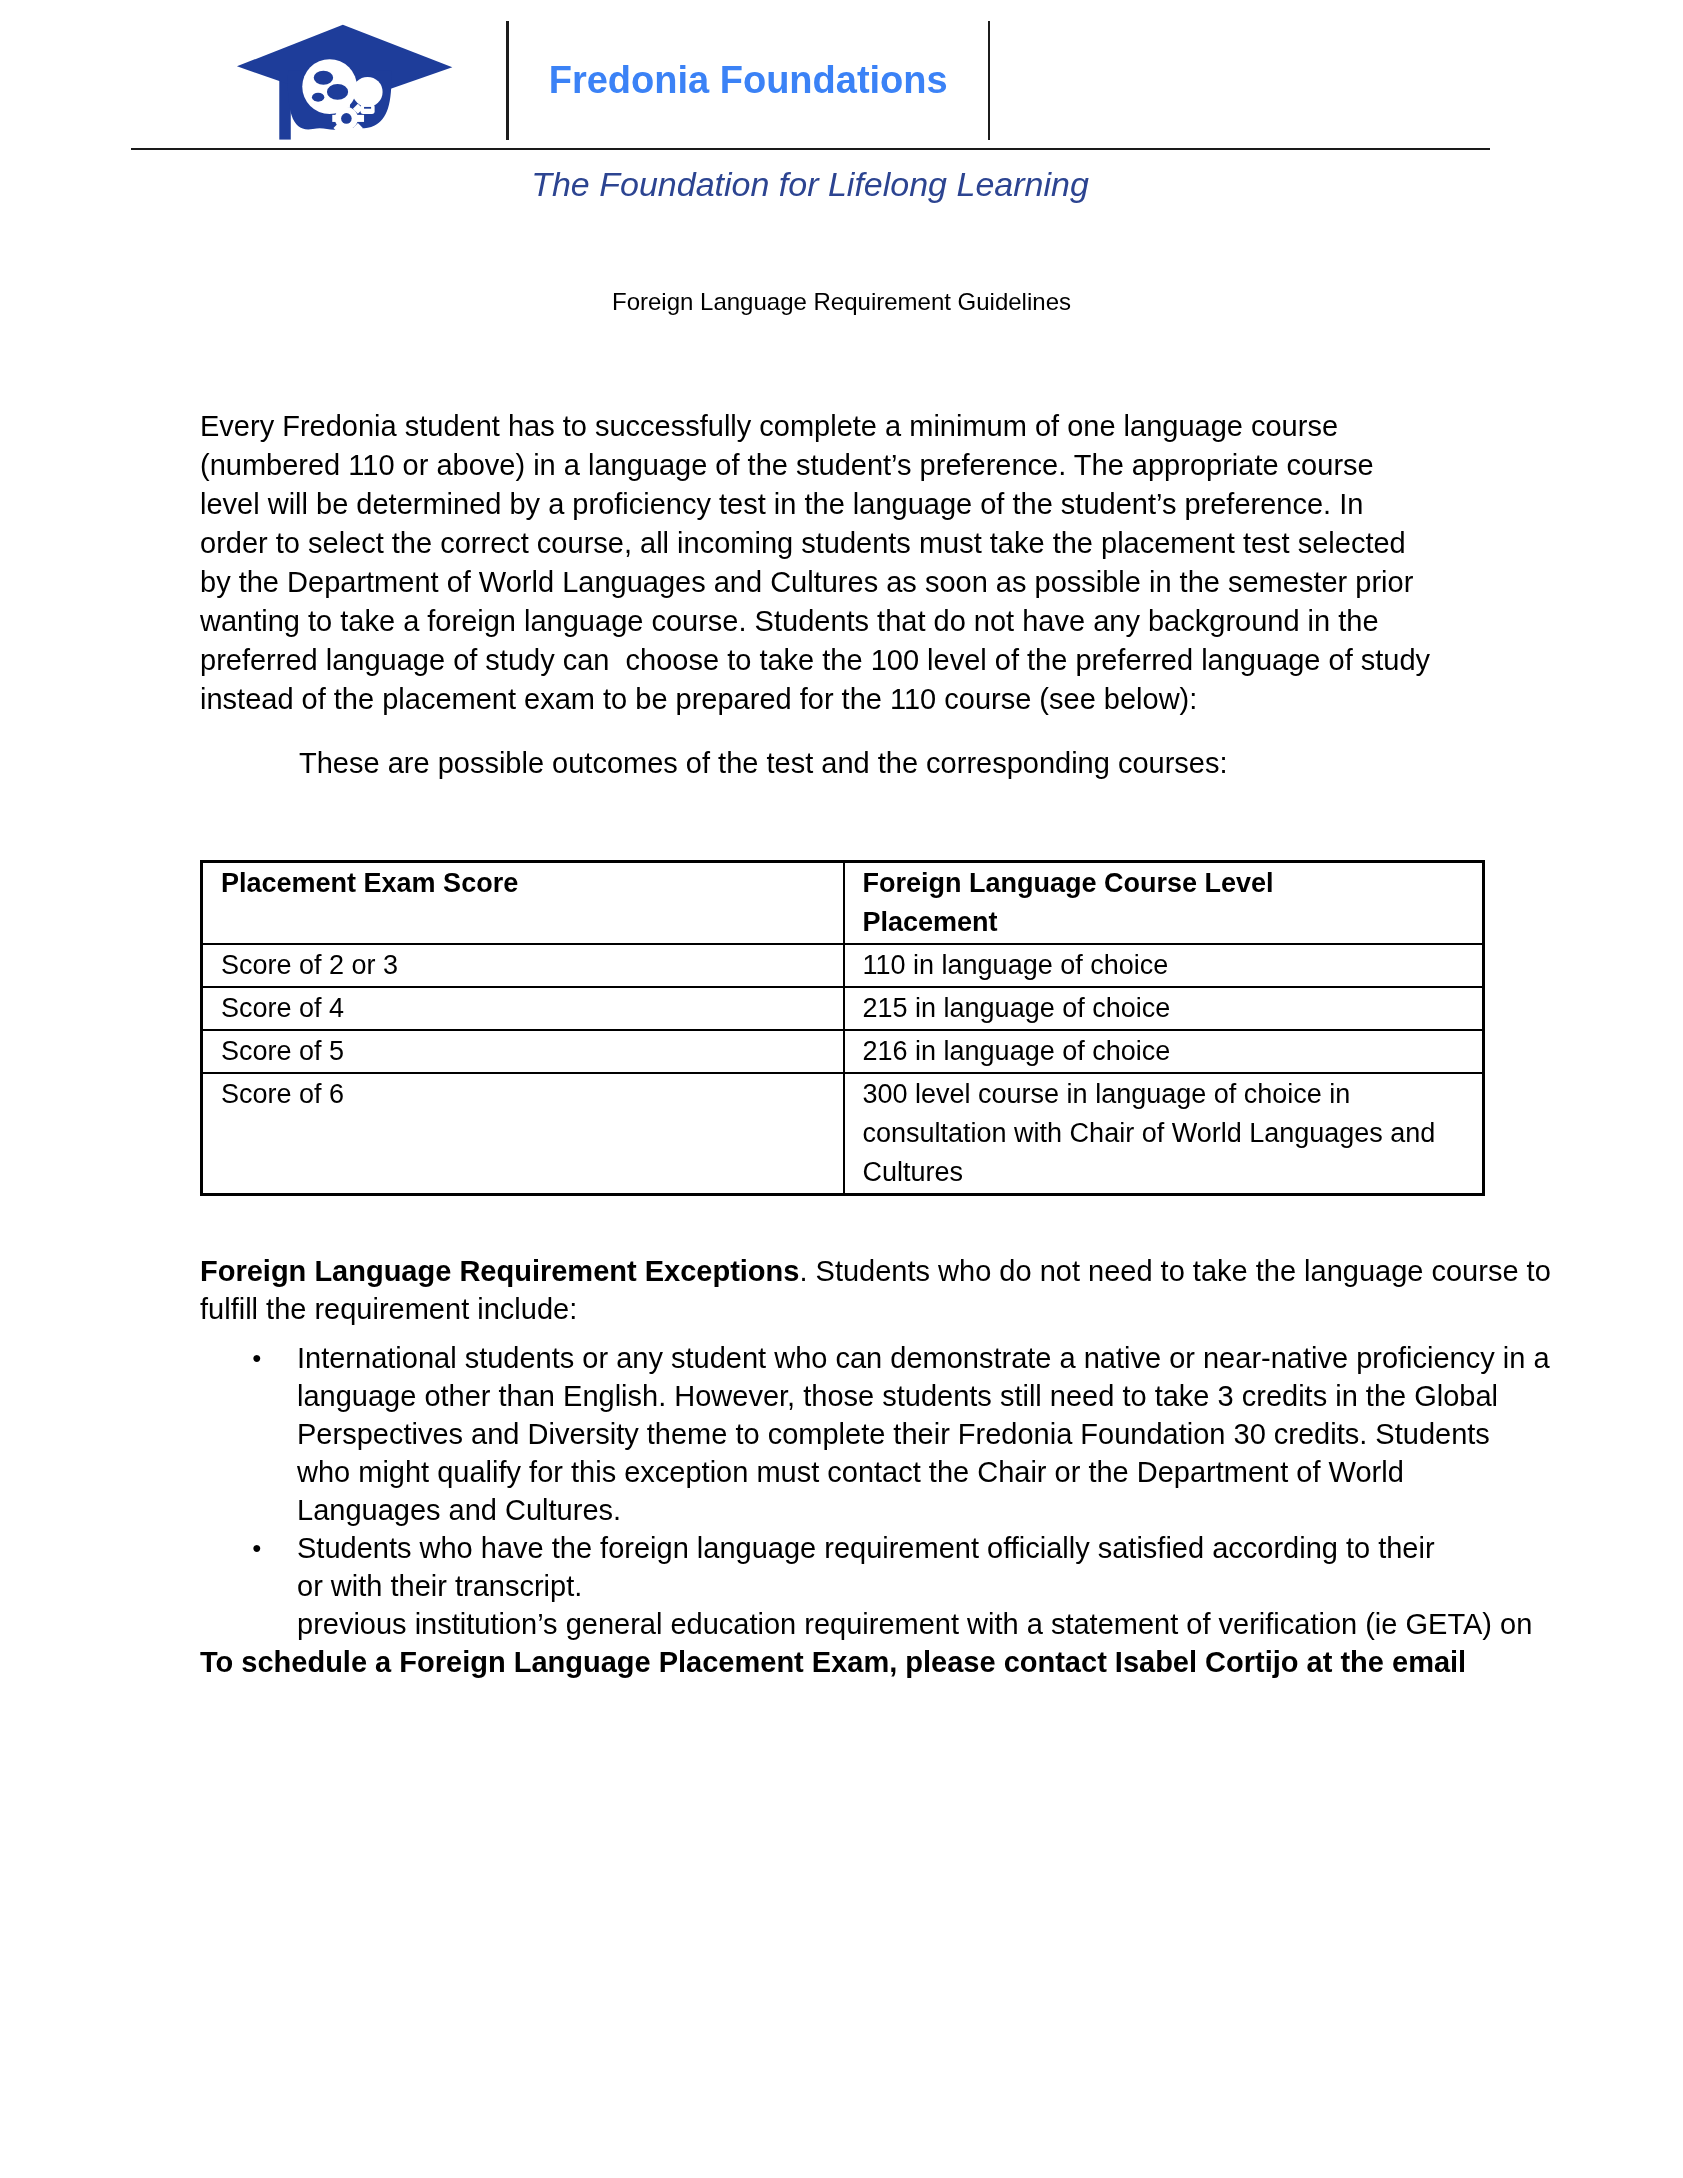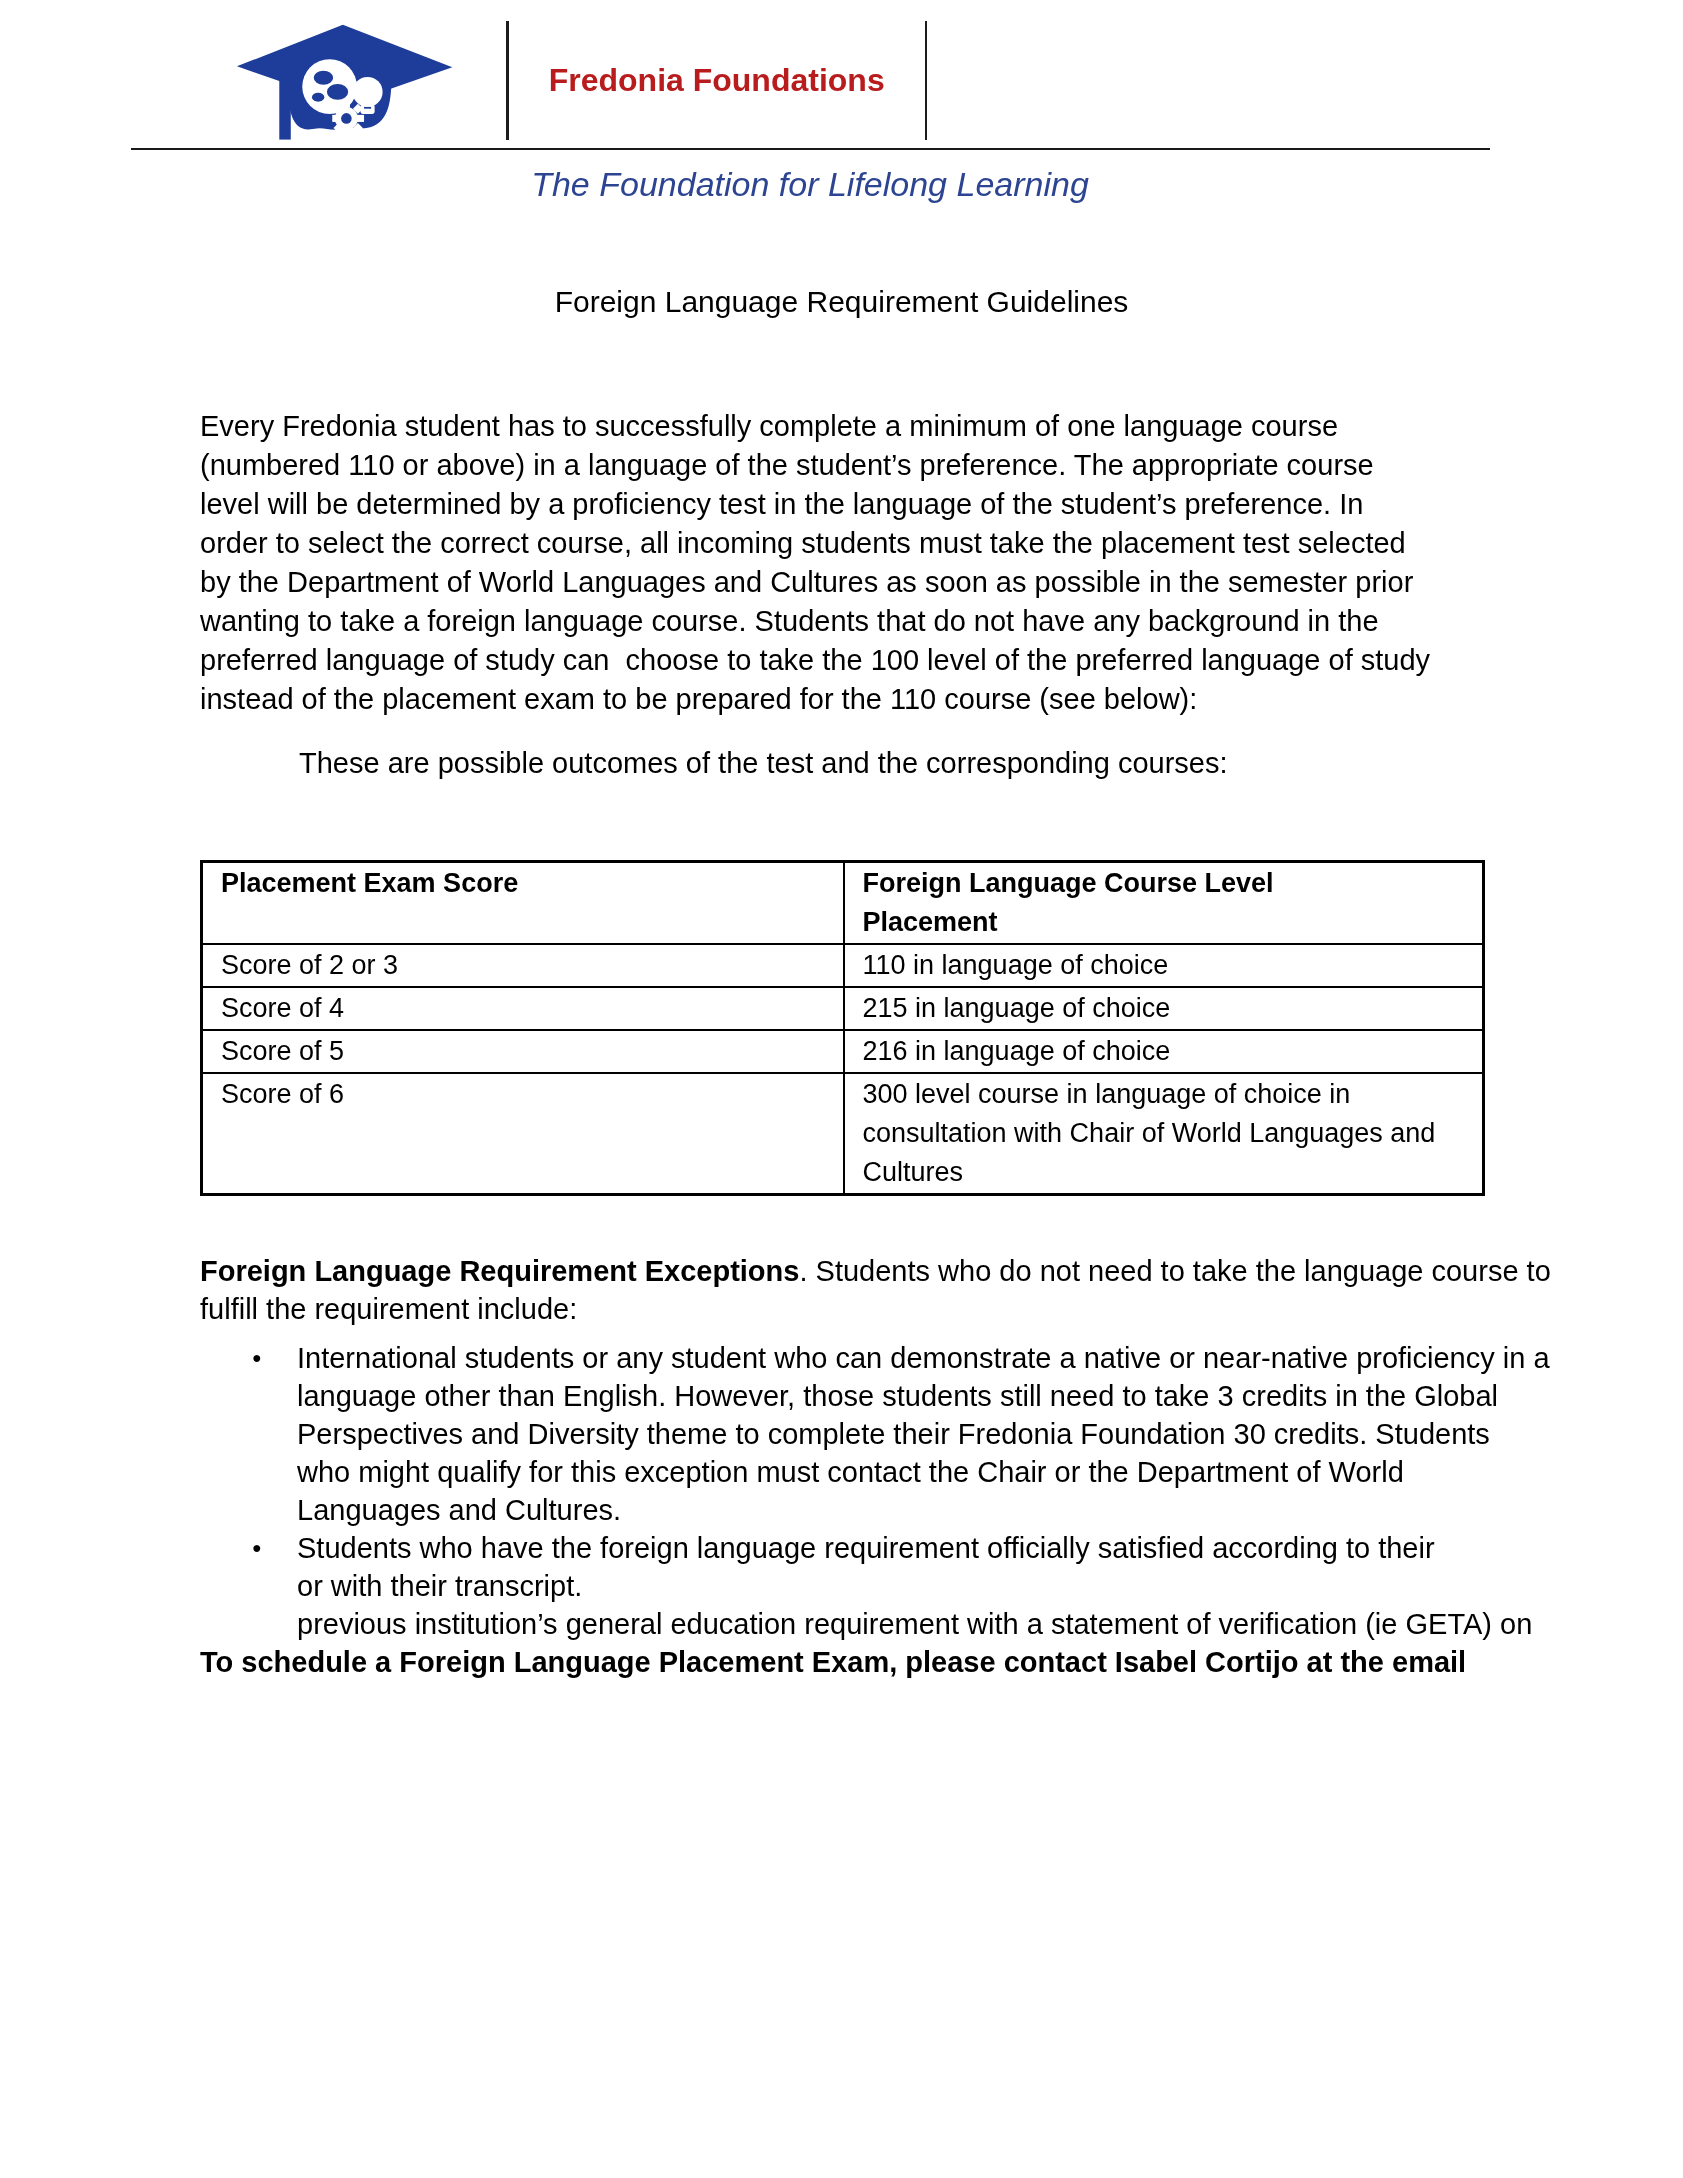--- a/index.html
+++ b/index.html
@@ -10,30 +10,30 @@
   }
   *{box-sizing:border-box;}
   body{margin:0;background:#ffffff;}
   .page{
     width:1683px;height:2178px;background:#ffffff;color:#000;
     font-family:"Liberation Sans",sans-serif;overflow:hidden;position:relative;
   }
   
   .header{display:flex;align-items:center;margin:12.6px 0 0 225px;height:135px;gap:40px;}
   .vdiv{width:2.7px;height:119px;background:#1c1c1c;}
-  .ff-wordmark{font-size:32px;font-weight:bold;color:#b91c1c;letter-spacing:0;line-height:1;}
+  .ff-wordmark{font-size:38px;font-weight:bold;color:#3b82f6;letter-spacing:0;line-height:1;}
   .fredonia-logo{display:flex;align-items:center;gap:10.8px;}
   .fredonia-text{display:flex;flex-direction:column;align-items:flex-end;}
   .fredonia-name{font-size:54px;font-weight:bold;letter-spacing:0.9px;color:#0e0e0e;line-height:52px;}
   .fredonia-sub{font-size:11.7px;font-weight:bold;letter-spacing:1.4px;color:#0e0e0e;margin-top:2.7px;}
   .hrule{height:2.7px;background:var(--rule-color);width:1359px;margin-left:131px;}
   .tagline{width:1620px;text-align:center;font-style:italic;font-size:34px;line-height:43px;
            color:var(--tagline-blue);margin-top:12.6px;}
   
-  .doc-title{text-align:center;font-size:30px;line-height:39px;margin-top:76px;}
+  .doc-title{text-align:center;font-size:24px;line-height:39px;margin-top:76px;}
   .intro{margin:86px 0 0 200px;}
   .line{white-space:pre;font-size:29px;line-height:39px;}
   .lead{margin:25px 0 0 299px;}
   
   table.placement{border-collapse:collapse;margin:77px 0 0 200px;width:1285px;table-layout:fixed;
                   border:3.6px solid #000;}
   .placement th,.placement td{
     border:2.7px solid #000;vertical-align:top;text-align:left;
     padding:1px 18px;font-size:27px;line-height:39px;
   }

